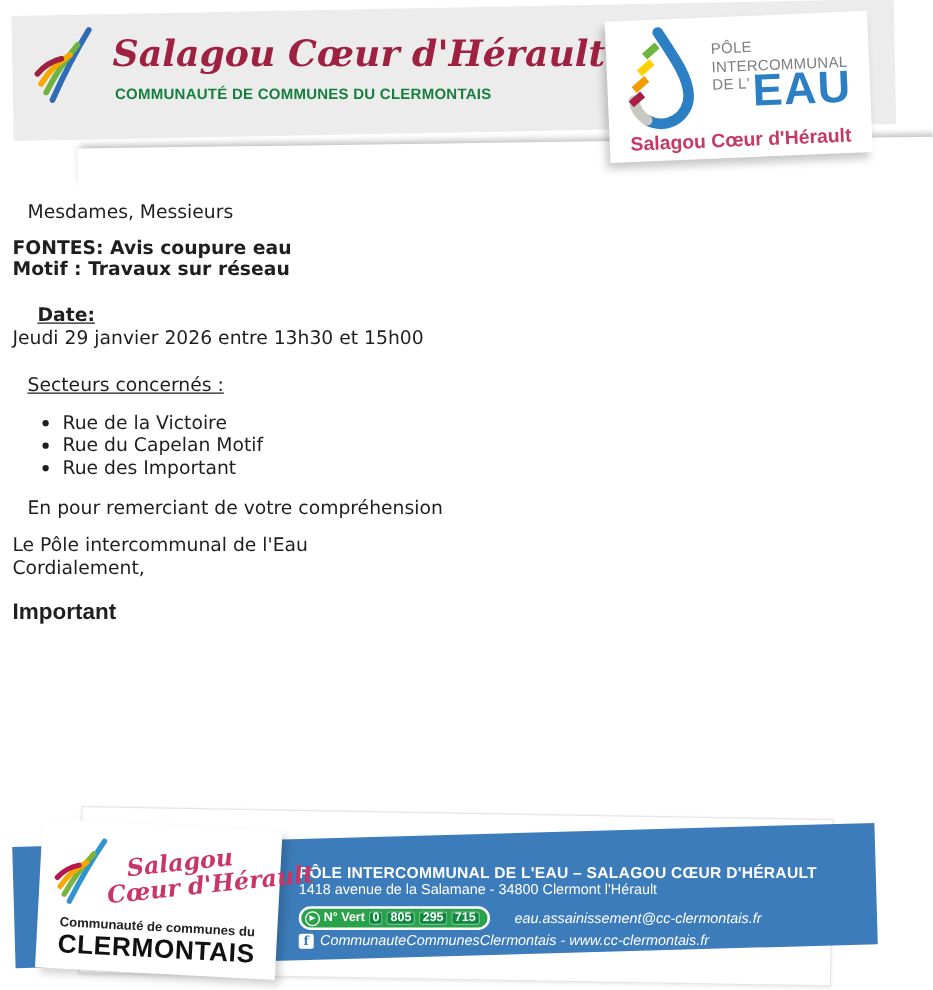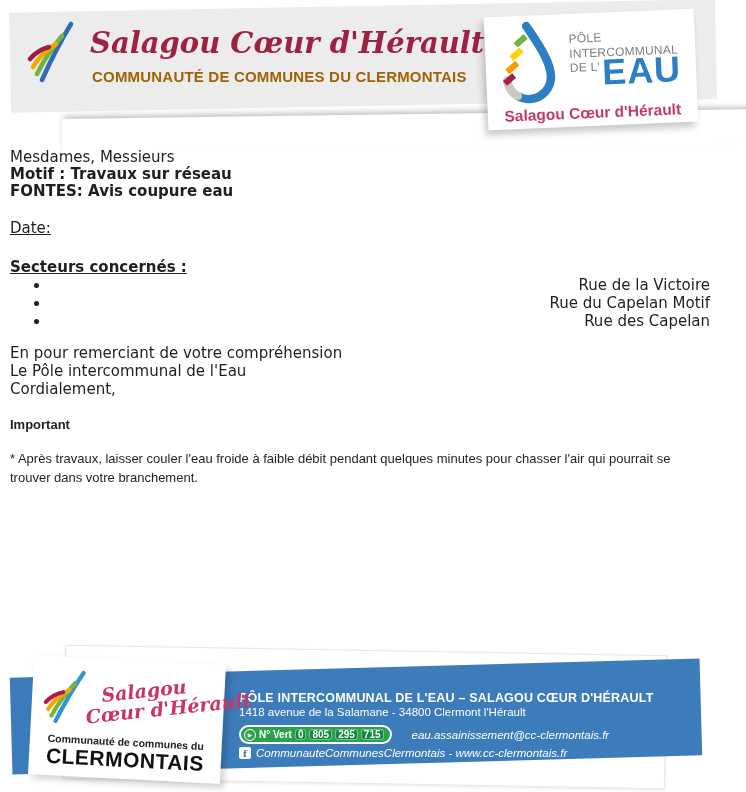--- a/index.html
+++ b/index.html
@@ -20,21 +20,21 @@
   .fan{position:absolute;}
   .header-logo .fan{left:26px;top:18px;}
   .hdr-script{
     position:absolute;left:90px;top:26px;
     font-family:"DejaVu Serif",serif;font-style:italic;font-weight:bold;
     font-size:29px;color:#9e2142;white-space:nowrap;
   }
   .hdr-sub{
     position:absolute;left:92px;top:68px;
     font-family:"Liberation Sans",sans-serif;font-weight:bold;
-    font-size:15px;letter-spacing:0.2px;color:#a16207;white-space:nowrap;
+    font-size:12px;letter-spacing:0.2px;color:#15803d;white-space:nowrap;
   }
   
   .eau-card{
     position:absolute;left:486px;top:13px;width:210px;height:113px;background:#ffffff;
     transform:rotate(-2.4deg);box-shadow:-3px 5px 7px rgba(0,0,0,0.22);
   }
   .eau-drop{position:absolute;left:10px;top:4px;}
   .pole-lines{
     position:absolute;left:84px;top:18px;
     font-family:"Liberation Sans",sans-serif;font-size:12px;line-height:14.5px;
@@ -43,33 +43,33 @@
   .eau-word{
     position:absolute;left:116px;top:42px;font-family:"Liberation Sans",sans-serif;
     font-weight:bold;font-size:36px;line-height:1;color:#2b7fc2;letter-spacing:1px;
   }
   .eau-sub{
     position:absolute;left:0;bottom:4px;width:100%;text-align:center;
     font-family:"Liberation Sans",sans-serif;font-weight:bold;font-size:15.5px;color:#c53a64;
   }
   
   .letter{position:absolute;left:10px;top:148px;width:700px;font-size:15px;line-height:18px;}
-  .letter p{margin:0;}
+  .letter p{margin:12px;}
   .salutation{margin:0 0 16px 0;}
   .subject-block{font-weight:bold;line-height:17px;margin:0 0 20px 0;}
   .date-block{line-height:17.5px;margin:0 0 20px 0;}
-  .lbl{font-weight:normal;text-decoration:underline;}
-  .sectors-label{font-weight:bold;text-decoration:underline;margin:0 0 14px 0;}
-  ul.sectors{margin:0 0 14px 0;padding:0 0 0 40px;text-align:right;}
+  .lbl{font-weight:bold;text-decoration:underline;margin-left:20px;}
+  .sectors-label{font-weight:normal;text-decoration:underline;margin:0 0 14px 0;}
+  ul.sectors{margin:0 0 14px 0;padding:0 0 0 40px;}
   ul.sectors li{line-height:18px;}
   .thanks{margin:0 0 18px 0;}
   .closing-block{margin:0 0 17px 0;}
   .important{font-family:"Liberation Sans",sans-serif;}
   .important-h{font-weight:bold;font-size:16px;margin:0 0 16px 0;}
-  .important p{font-size:13px;line-height:19px;max-width:695px;margin:0 0 15px 0;}
+  .important p{font-size:18px;line-height:19px;max-width:695px;margin:0 0 15px 0;}
   
   .footer-sheet{
     position:absolute;left:64px;top:650px;width:600px;height:132px;background:#ffffff;
     border:1px solid #e6e6e6;transform:rotate(1deg);box-shadow:0 1px 3px rgba(0,0,0,0.10);
   }
   .blue-banner{
     position:absolute;left:11px;top:668px;width:690px;height:97px;
     background:#3d7cba;transform:rotate(-1.6deg);
   }
   .banner-content{
@@ -156,45 +156,45 @@
     <div>DE L'</div>
   </div>
   <div class="eau-word">EAU</div>
   <div class="eau-sub">Salagou Cœur d'Hérault</div>
 </div>
 
 <div class="letter">
   <p class="salutation">Mesdames, Messieurs</p>
 
   <div class="subject-block">
+    <div>FONTES: Avis coupure eau</div>
     <div>Motif : Travaux sur réseau</div>
-    <div>FONTES: Avis coupure eau</div>
   </div>
 
   <div class="date-block">
     <div class="lbl">Date:</div>
+    <div>Jeudi 29 janvier 2026 entre 13h30 et 15h00</div>
   </div>
 
   <p class="sectors-label">Secteurs concernés :</p>
   <ul class="sectors">
     <li>Rue de la Victoire</li>
     <li>Rue du Capelan Motif</li>
-    <li>Rue des Capelan</li>
+    <li>Rue des Important</li>
   </ul>
 
   <p class="thanks">En pour remerciant de votre compréhension</p>
 
   <div class="closing-block">
     <div>Le Pôle intercommunal de l'Eau</div>
     <div>Cordialement,</div>
   </div>
 
   <div class="important">
     <p class="important-h">Important</p>
-    <p>* Après travaux, laisser couler l'eau froide à faible débit pendant quelques minutes pour chasser l'air qui pourrait se trouver dans votre branchement.</p>
   </div>
 </div>
 
 <div class="footer-sheet"></div>
 
 <div class="blue-banner">
   <div class="banner-content">
     <div class="banner-title">PÔLE INTERCOMMUNAL DE L'EAU – SALAGOU CŒUR D'HÉRAULT</div>
     <div class="banner-addr">1418 avenue de la Salamane - 34800 Clermont l'Hérault</div>
     <div class="banner-row">

